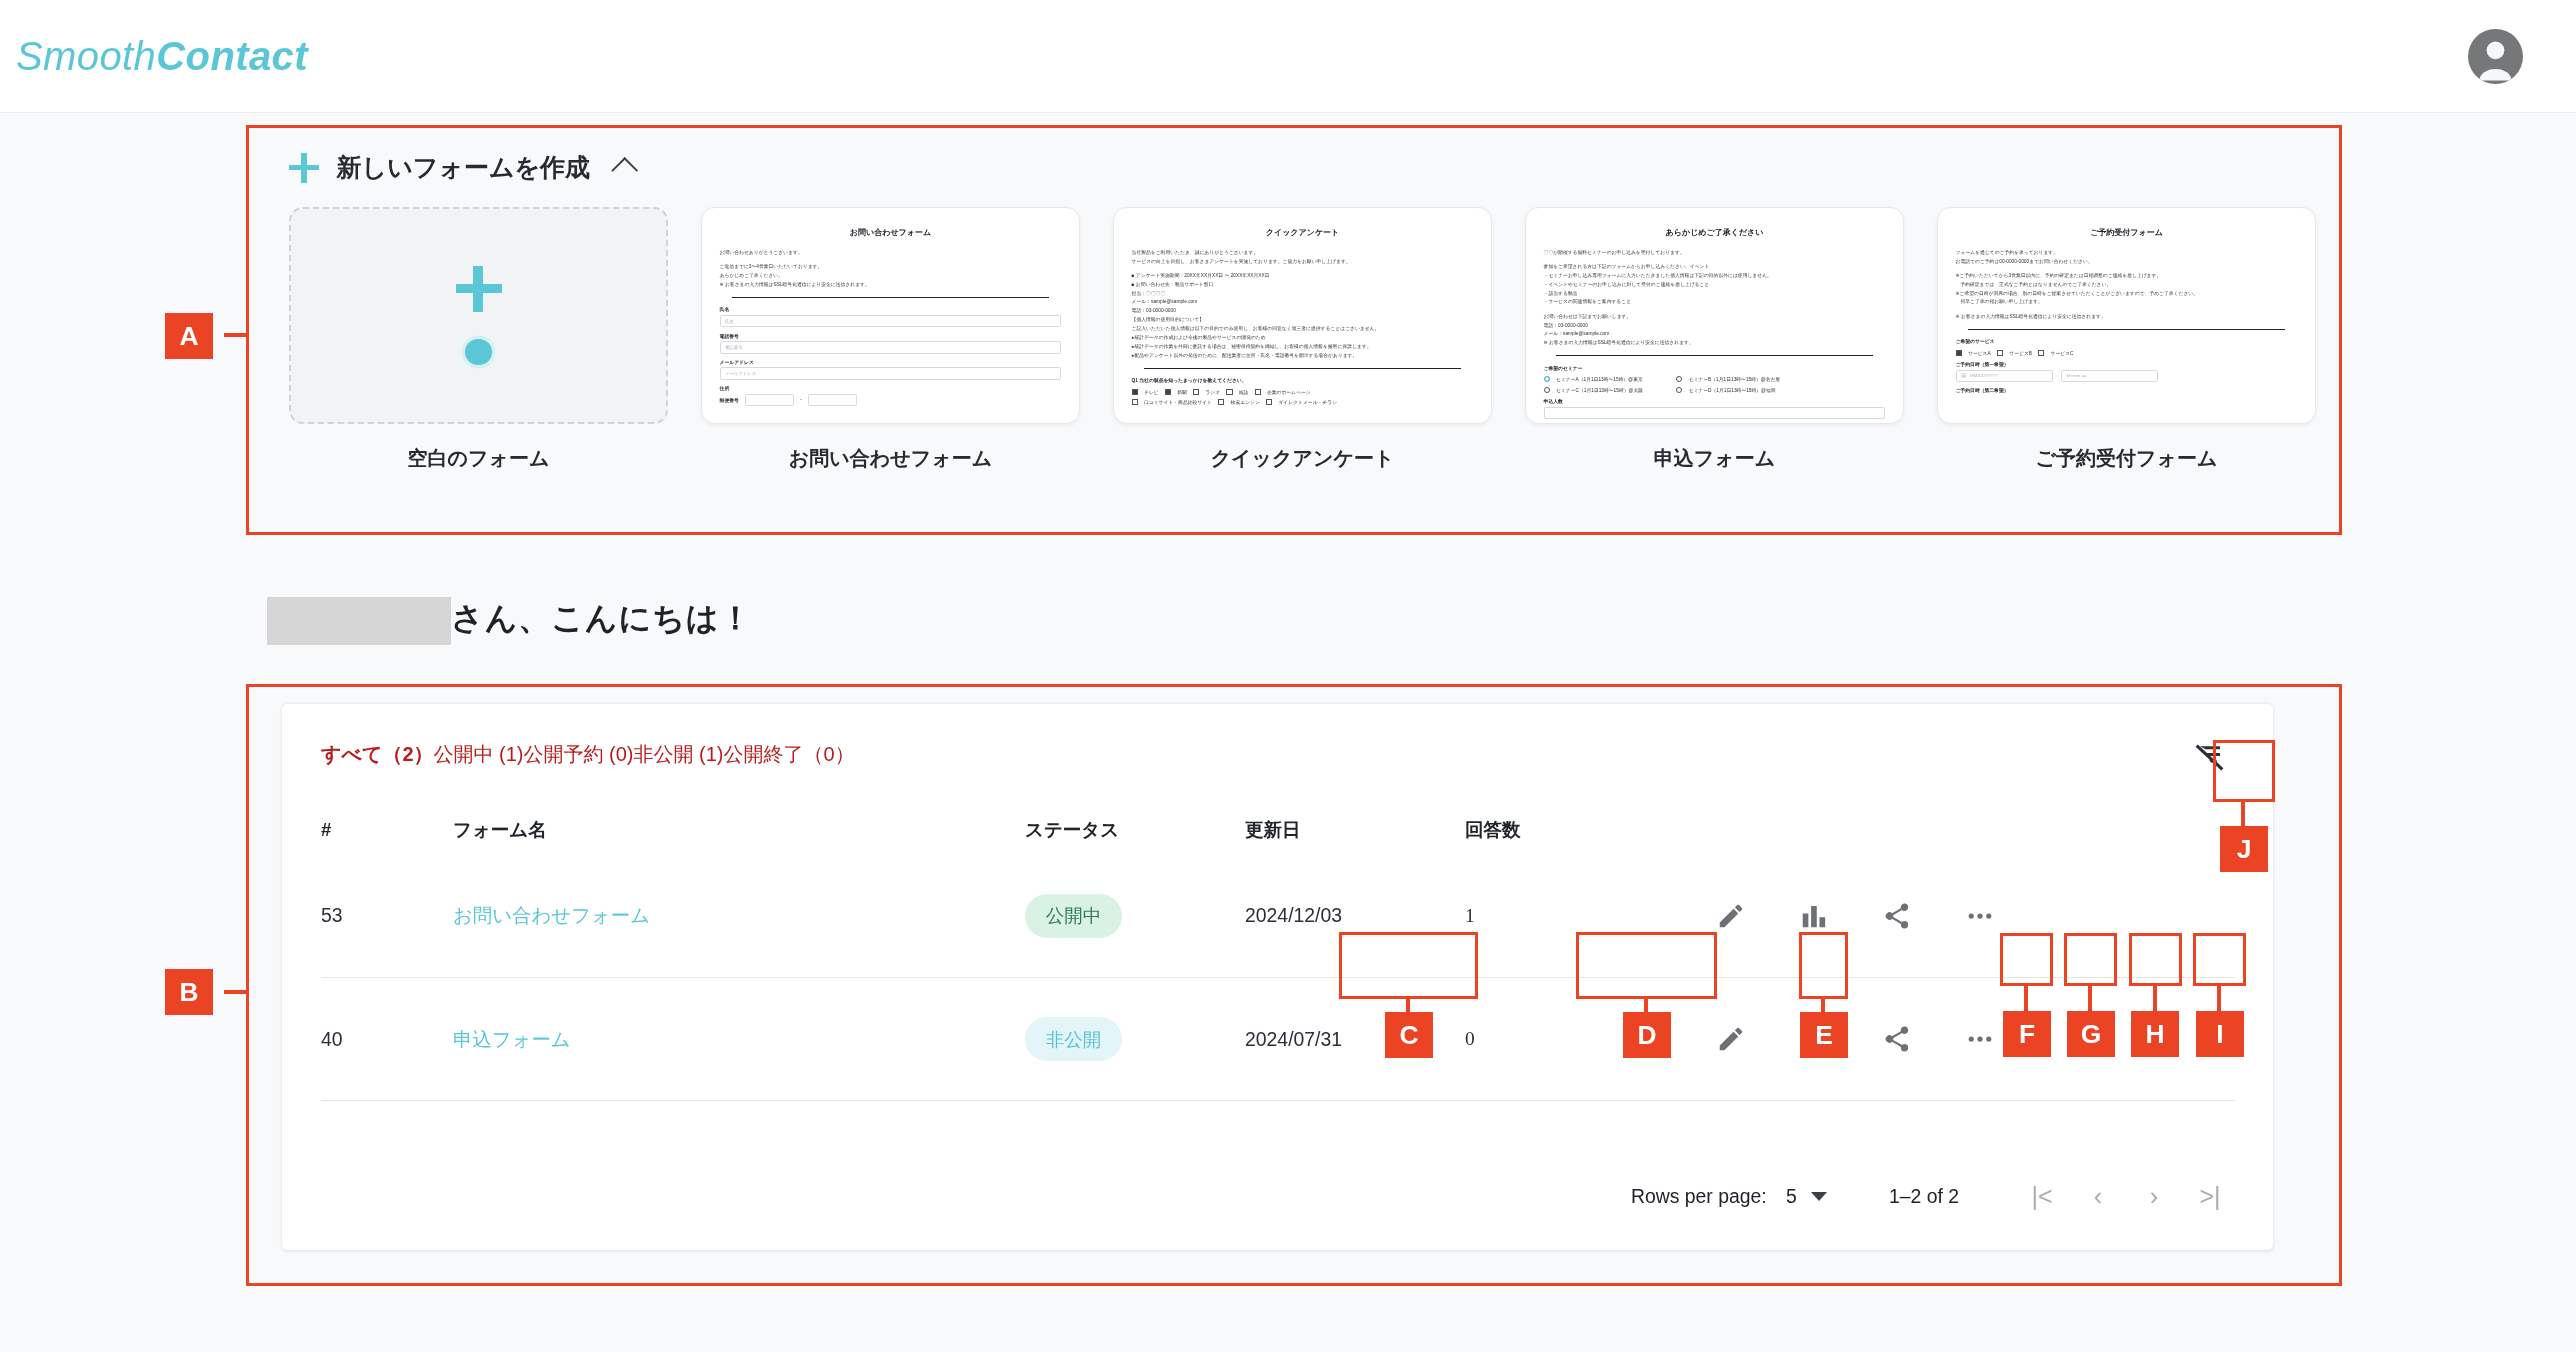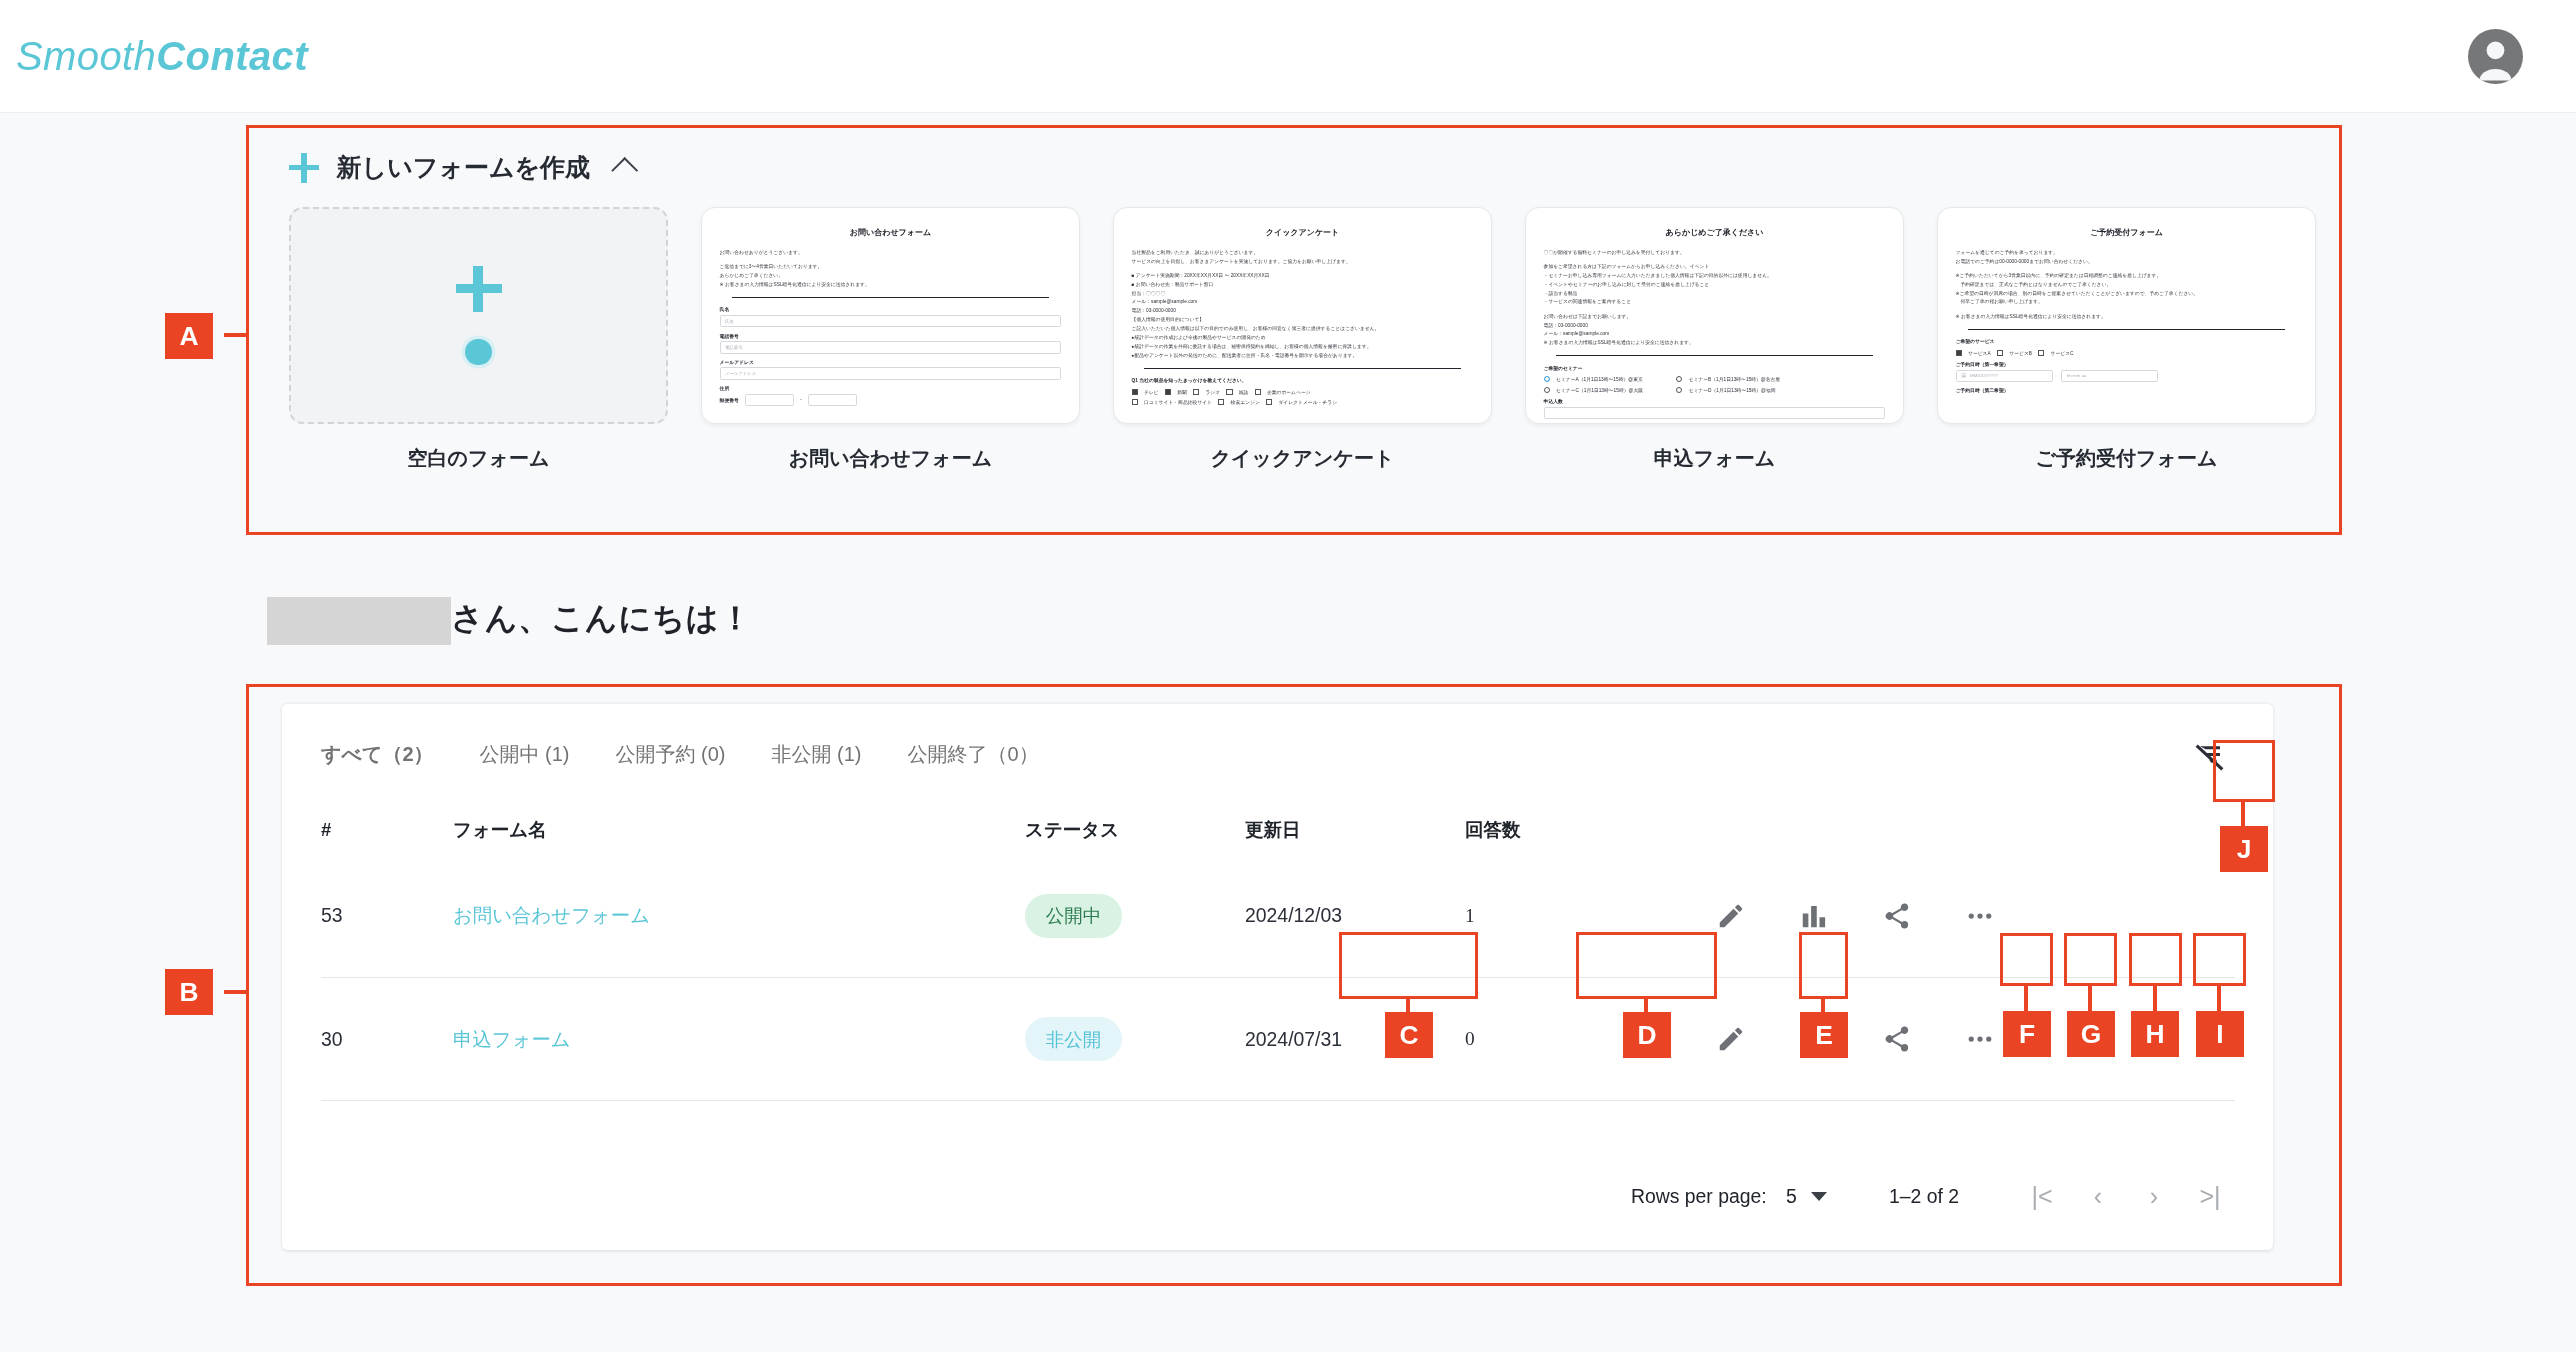--- a/index.html
+++ b/index.html
@@ -105,21 +105,21 @@
   }
   .redacted { width: 184px; height: 48px; background:#d5d5d5; display:inline-block; }
 
   
   .listpanel {
     position:absolute; left: 282px; top: 704px;
     width: 1991px; height: 546px;
     background:#ffffff; border-radius: 5.3px;
     box-shadow: 0 0.9px 3.5px rgba(0,0,0,.12);
   }
-  .tabs { display:flex; align-items:center; gap: 46px; padding: 37px 0 0 39px; font-size: 20px; color:#737373; }
+  .tabs { display:flex; align-items:center; padding: 37px 0 0 39px; font-size: 20px; color:#b91c1c; }
   .tab { cursor:pointer; white-space:nowrap; }
   .tab.active { font-weight:700; }
 
   .table { width: 1914px; margin: 37px 0 0 39px; }
   .thead, .trow { display:flex; align-items:center; }
   .thead { font-size:18.5px; font-weight:700; color:#20242b; height: 49px; }
   .trow { height: 123px; font-size:19.4px; border-top:0.9px solid #e6e6e6; }
   .trow:first-of-type { border-top: none; }
   .tbody { border-bottom: 0.9px solid #e6e6e6; }
   .c-id   { width: 132px; }
@@ -396,21 +396,21 @@
             <svg width="30" height="30" viewBox="0 0 24 24">
                 <circle cx="5" cy="12" r="2.1"></circle>
                 <circle cx="12" cy="12" r="2.1"></circle>
                 <circle cx="19" cy="12" r="2.1"></circle>
               </svg>
           </span>
         </div>
       </div>
 
       <div class="trow">
-        <div class="c-id">30</div>
+        <div class="c-id">40</div>
         <div class="c-name"><span class="link">申込フォーム</span></div>
         <div class="c-sts"><span class="badge priv">非公開</span></div>
         <div class="c-upd">2024/07/31</div>
         <div class="c-ans">0</div>
         <div class="c-act">
           <span class="icon-btn">
             <svg width="30" height="30" viewBox="0 0 24 24">
                 <path d="M3 17.25V21h3.75L17.8 9.94l-3.75-3.75L3 17.25zM20.7 7.04a1 1 0 000-1.41l-2.34-2.34a1 1 0 00-1.41 0l-1.83 1.83 3.75 3.75 1.83-1.83z"></path>
               </svg>
           </span>

